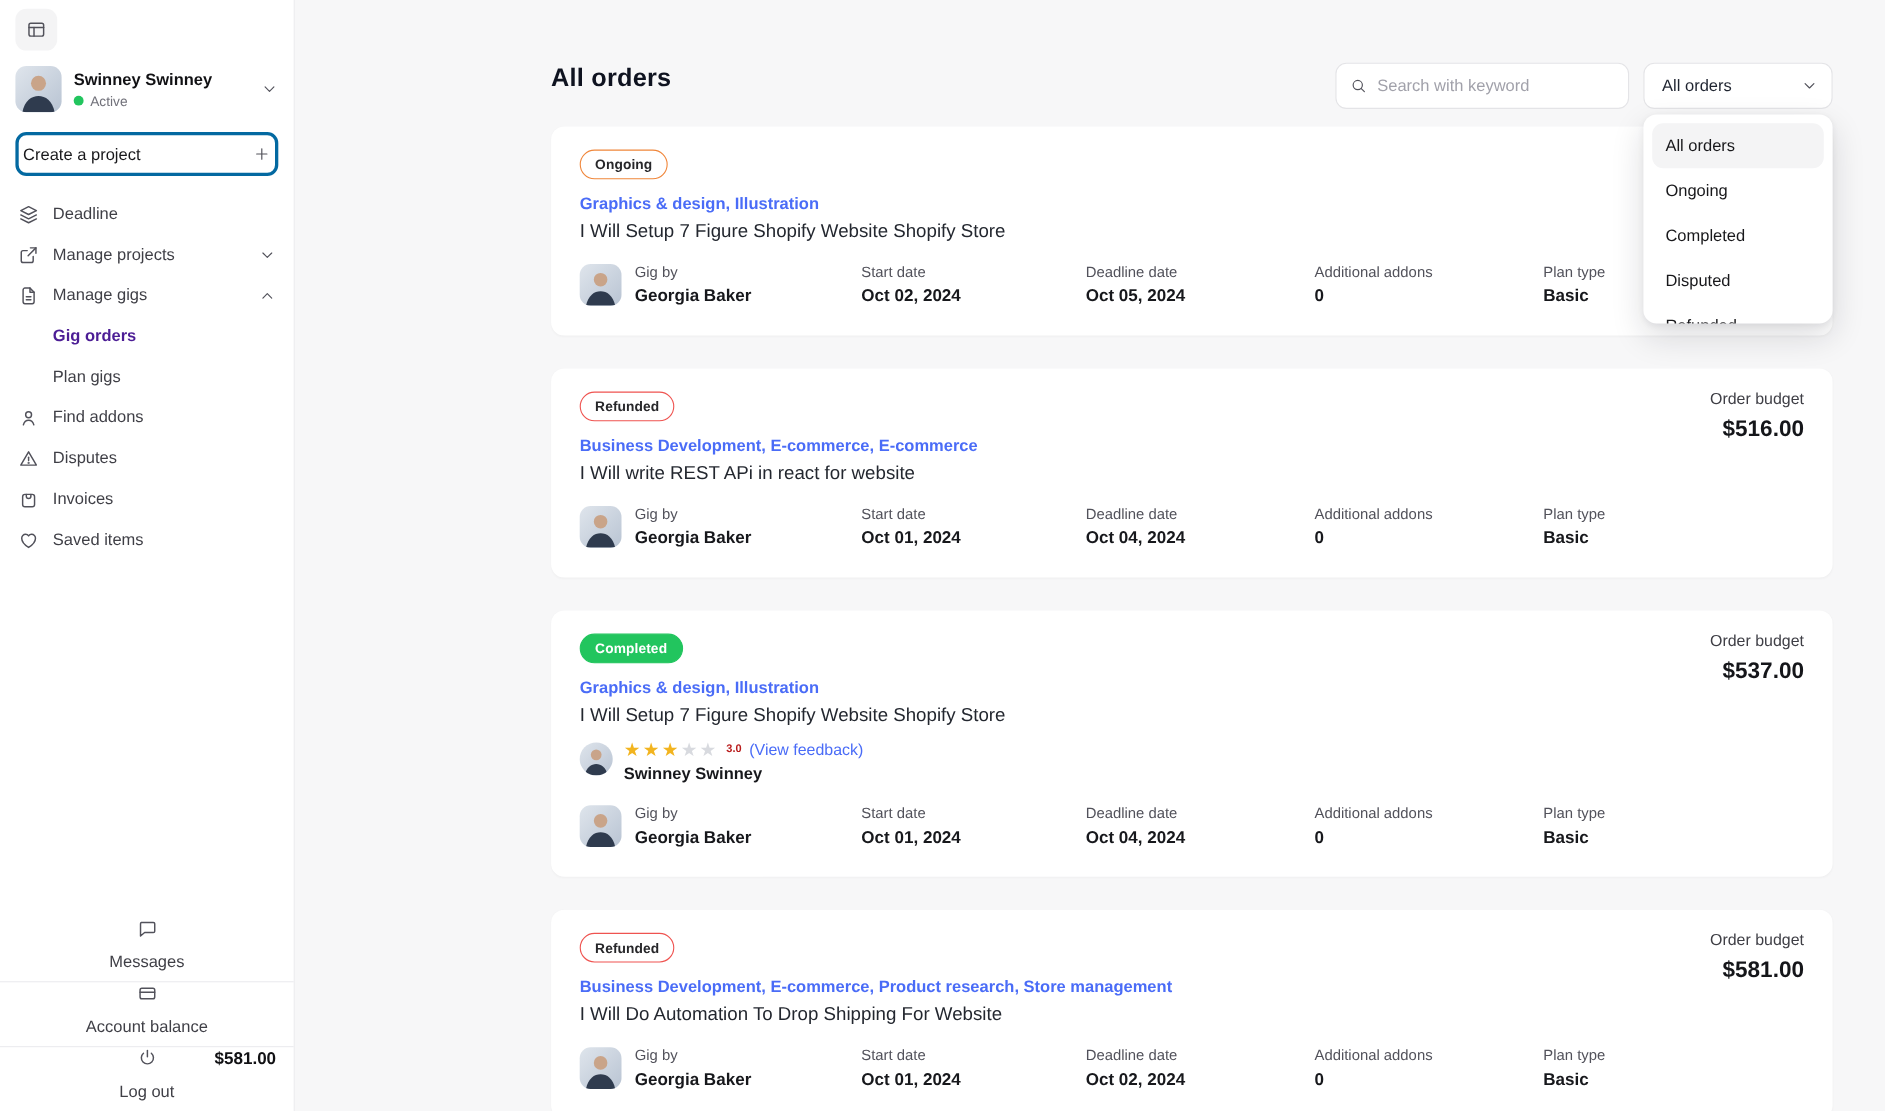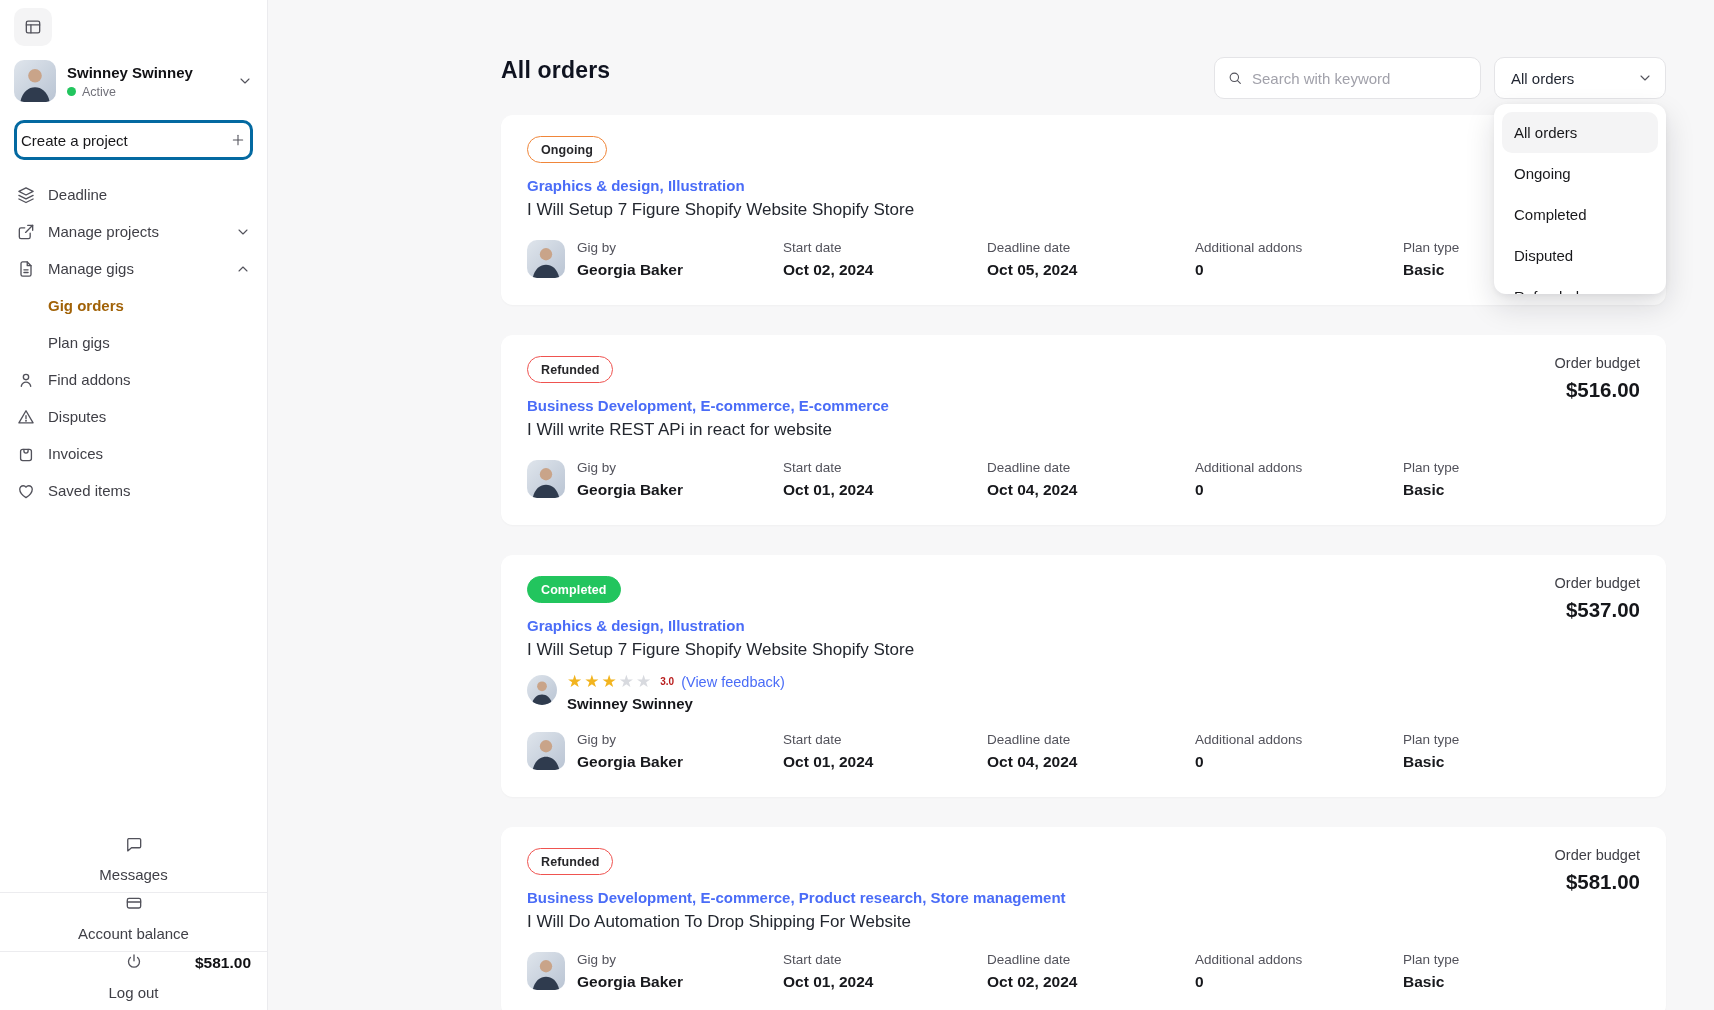--- a/index.html
+++ b/index.html
@@ -53,21 +53,21 @@
   .nav { margin-top:16px; display:flex; flex-direction:column; }
   .nav-item {
     display:flex; align-items:center; gap:12px; height:37px; font-size:15px; color:#3f3f46;
     cursor:pointer; border-radius:8px; padding:0 2px;
   }
   .nav-item .chev { margin-left:auto; }
   .nav-sub { display:flex; flex-direction:column; }
   .nav-sub-item {
     padding-left:34px; height:37px; display:flex; align-items:center; font-size:15px; color:#3f3f46; cursor:pointer;
   }
-  .nav-sub-item.active { font-weight:700; color:#a16207; }
+  .nav-sub-item.active { font-weight:700; color:#4c1d95; }
 
   .sidebar-bottom { margin-top:auto; }
   .divider { height:1px; background:#ececef; }
   .side-row {
     display:flex; align-items:center; gap:12px; padding:0 16px; height:58px; font-size:15px; color:#3f3f46; cursor:pointer;flex-direction:column;
   }
   .balance-value { margin-left:auto; font-size:15.5px; font-weight:700; color:#111114; }
 
   
   .main { flex:1 1 auto; position:relative; }

